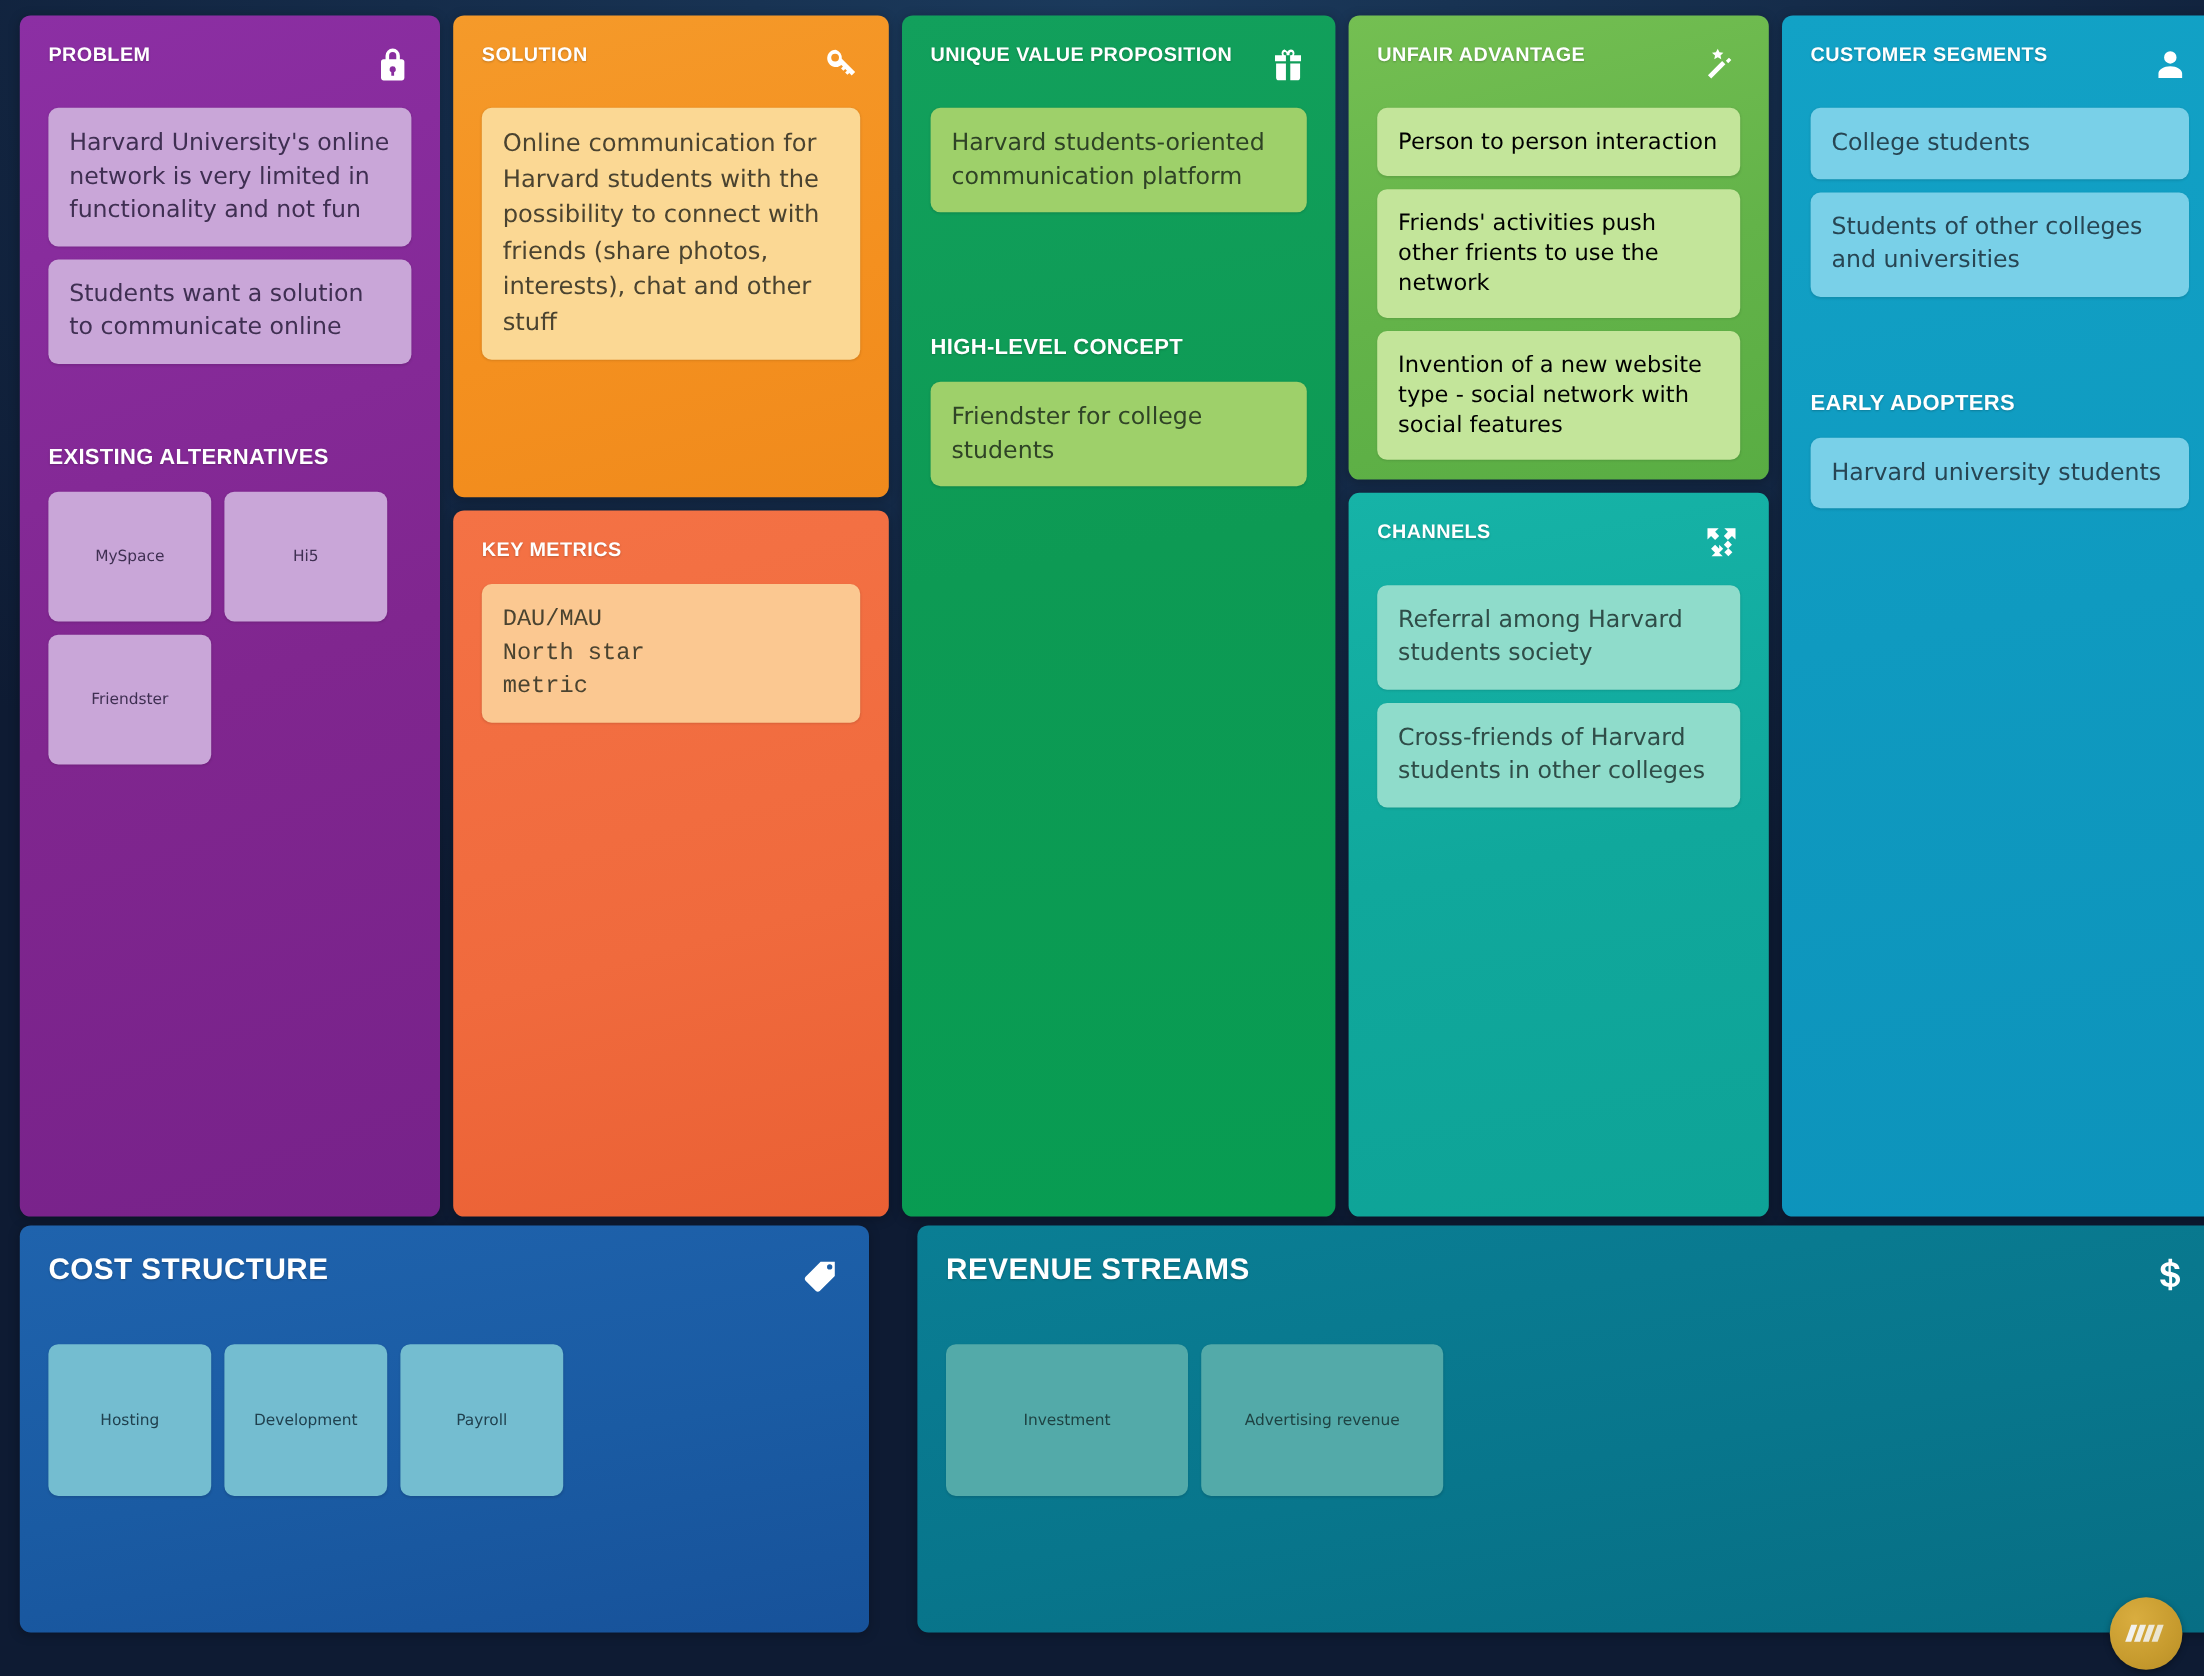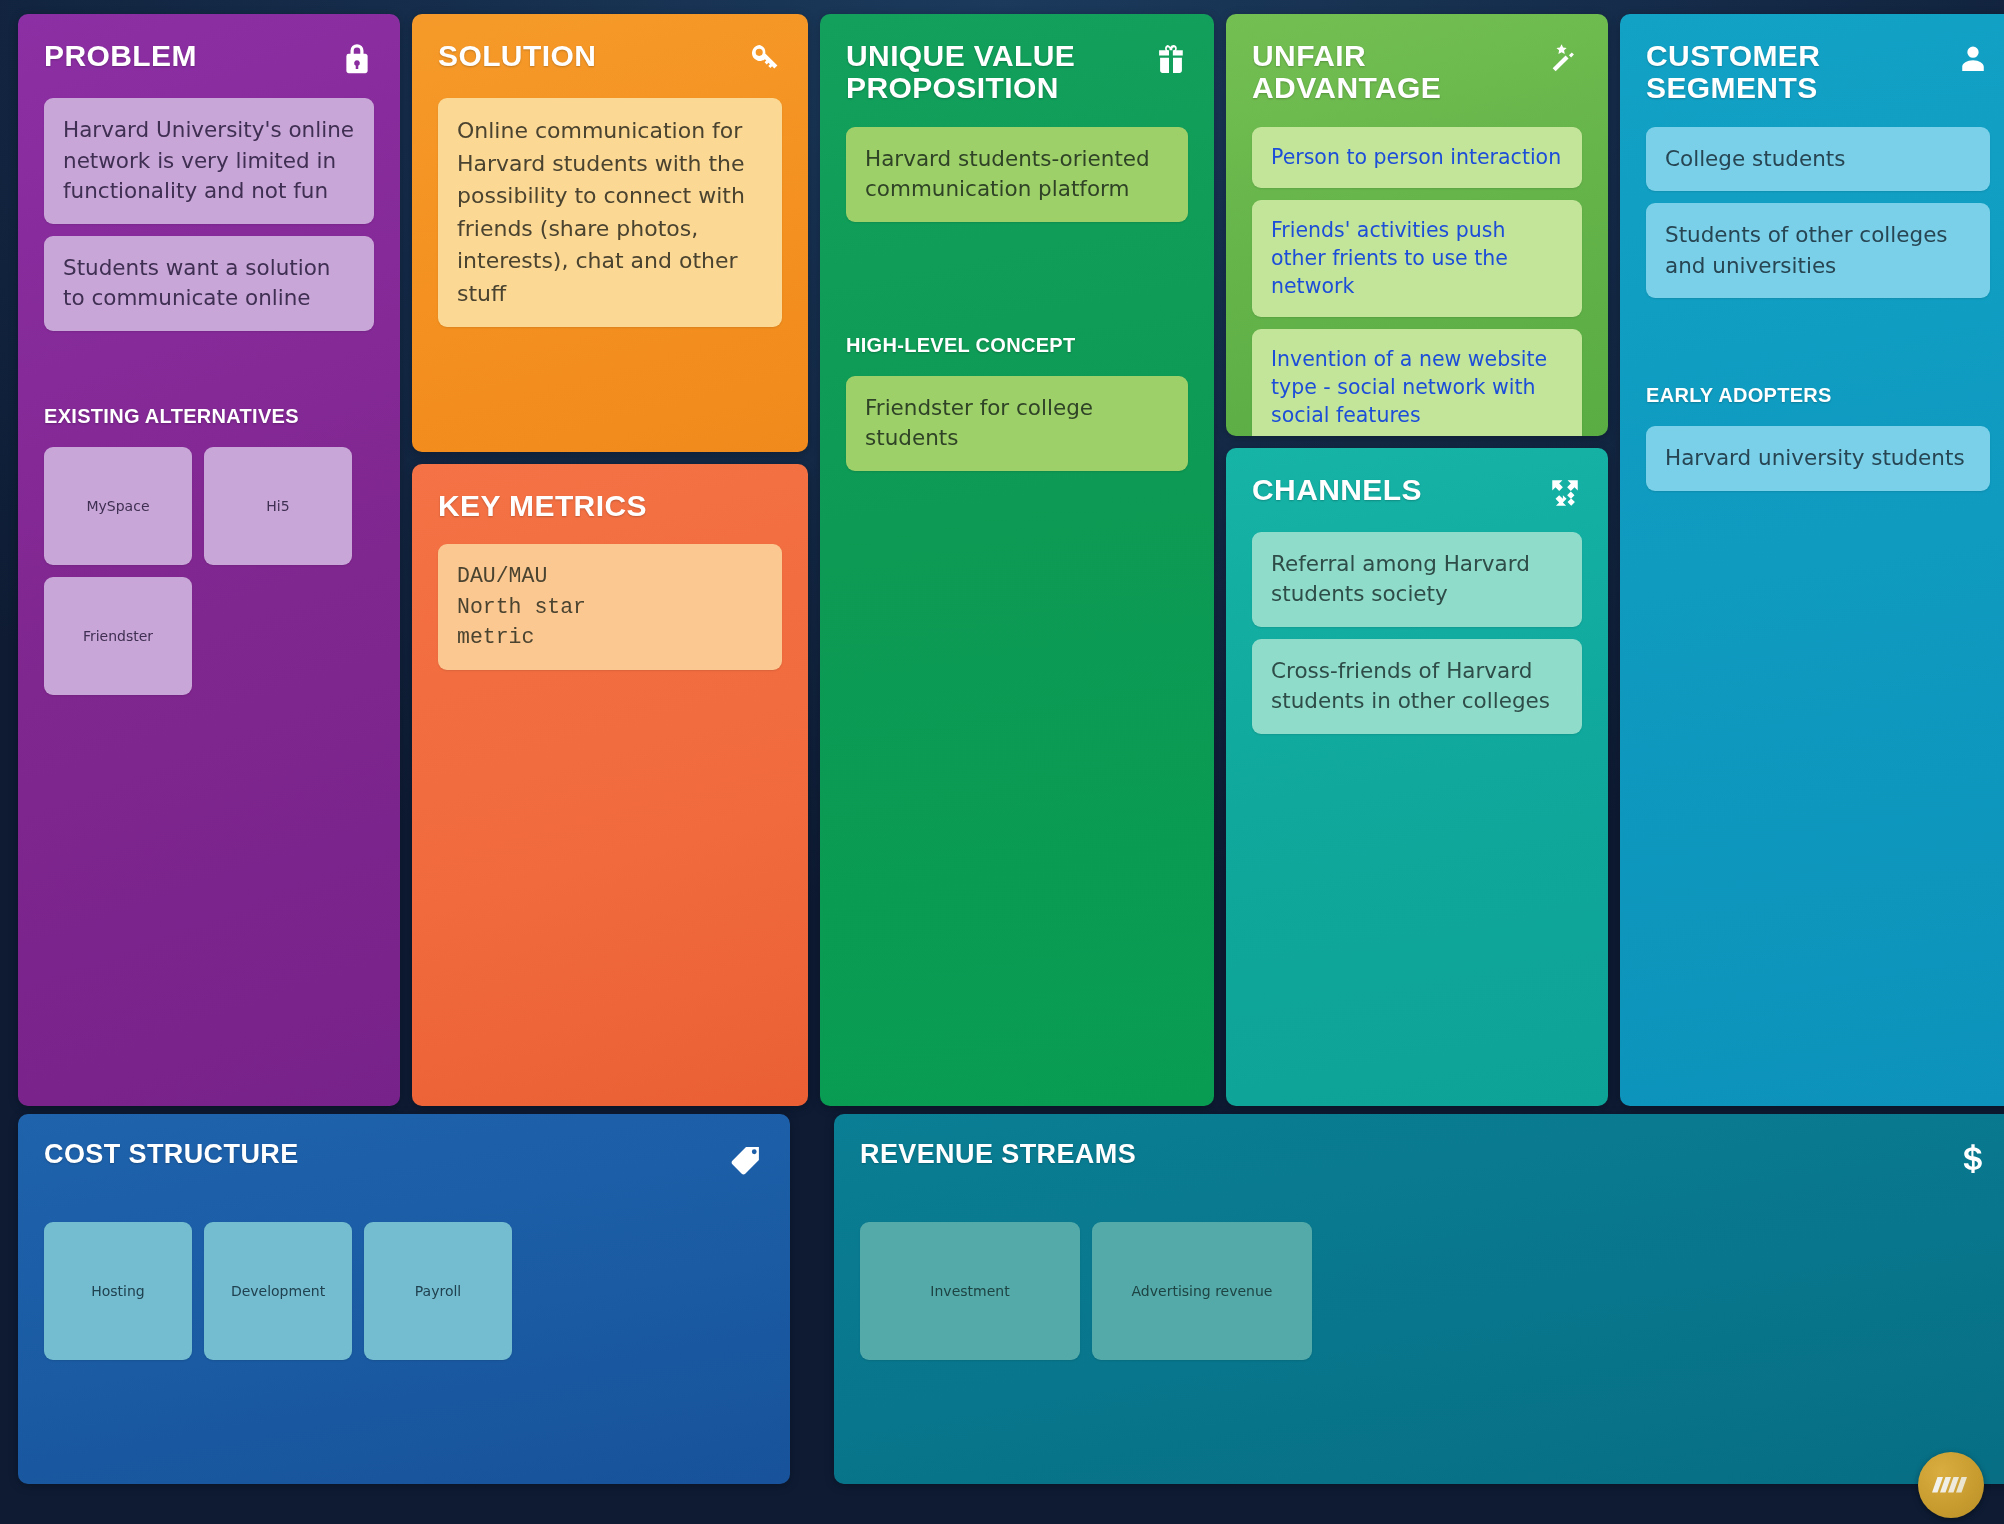--- a/index.html
+++ b/index.html
@@ -42,21 +42,21 @@
     display: flex;
     align-items: flex-start;
     justify-content: space-between;
     gap: 8px;
     margin-bottom: 22px;
   }
 
   .panel-title {
     font-family: "Liberation Sans", sans-serif;
     font-weight: bold;
-    font-size: 30px;
+    font-size: 18px;
     letter-spacing: .4px;
     line-height: 1.08;
     color: #ffffff;
     text-shadow: 0 1px 2px rgba(0,0,0,.22);
     text-transform: uppercase;
   }
 
   .sub-title {
     font-family: "Liberation Sans", sans-serif;
     font-weight: bold;
@@ -137,21 +137,21 @@
   }
   #uvp .note { background: #9ed06a; color: #2f4326; }
   .hlc-wrap { margin-top: 112px; }
 
   
   .col4 { grid-column: 4; grid-row: 1; display: flex; flex-direction: column; }
   #unfair {
     background: linear-gradient(165deg, #74bf52 0%, #63b349 55%, #59ad43 100%);
     height: 428px;
   }
-  #unfair .note { background: #c3e59a; color: #1d4ed8; font-size: 20.5px; line-height: 1.35; }
+  #unfair .note { background: #c3e59a; color: #000000; font-size: 20.5px; line-height: 1.35; }
 
   #channels {
     background: linear-gradient(170deg, #16b3a7 0%, #10a89c 50%, #0ea397 100%);
     height: 668px;
     margin-top: 12px;
   }
   #channels .note { background: #8fdccb; color: #2f4d48; }
 
   
   #segments {

